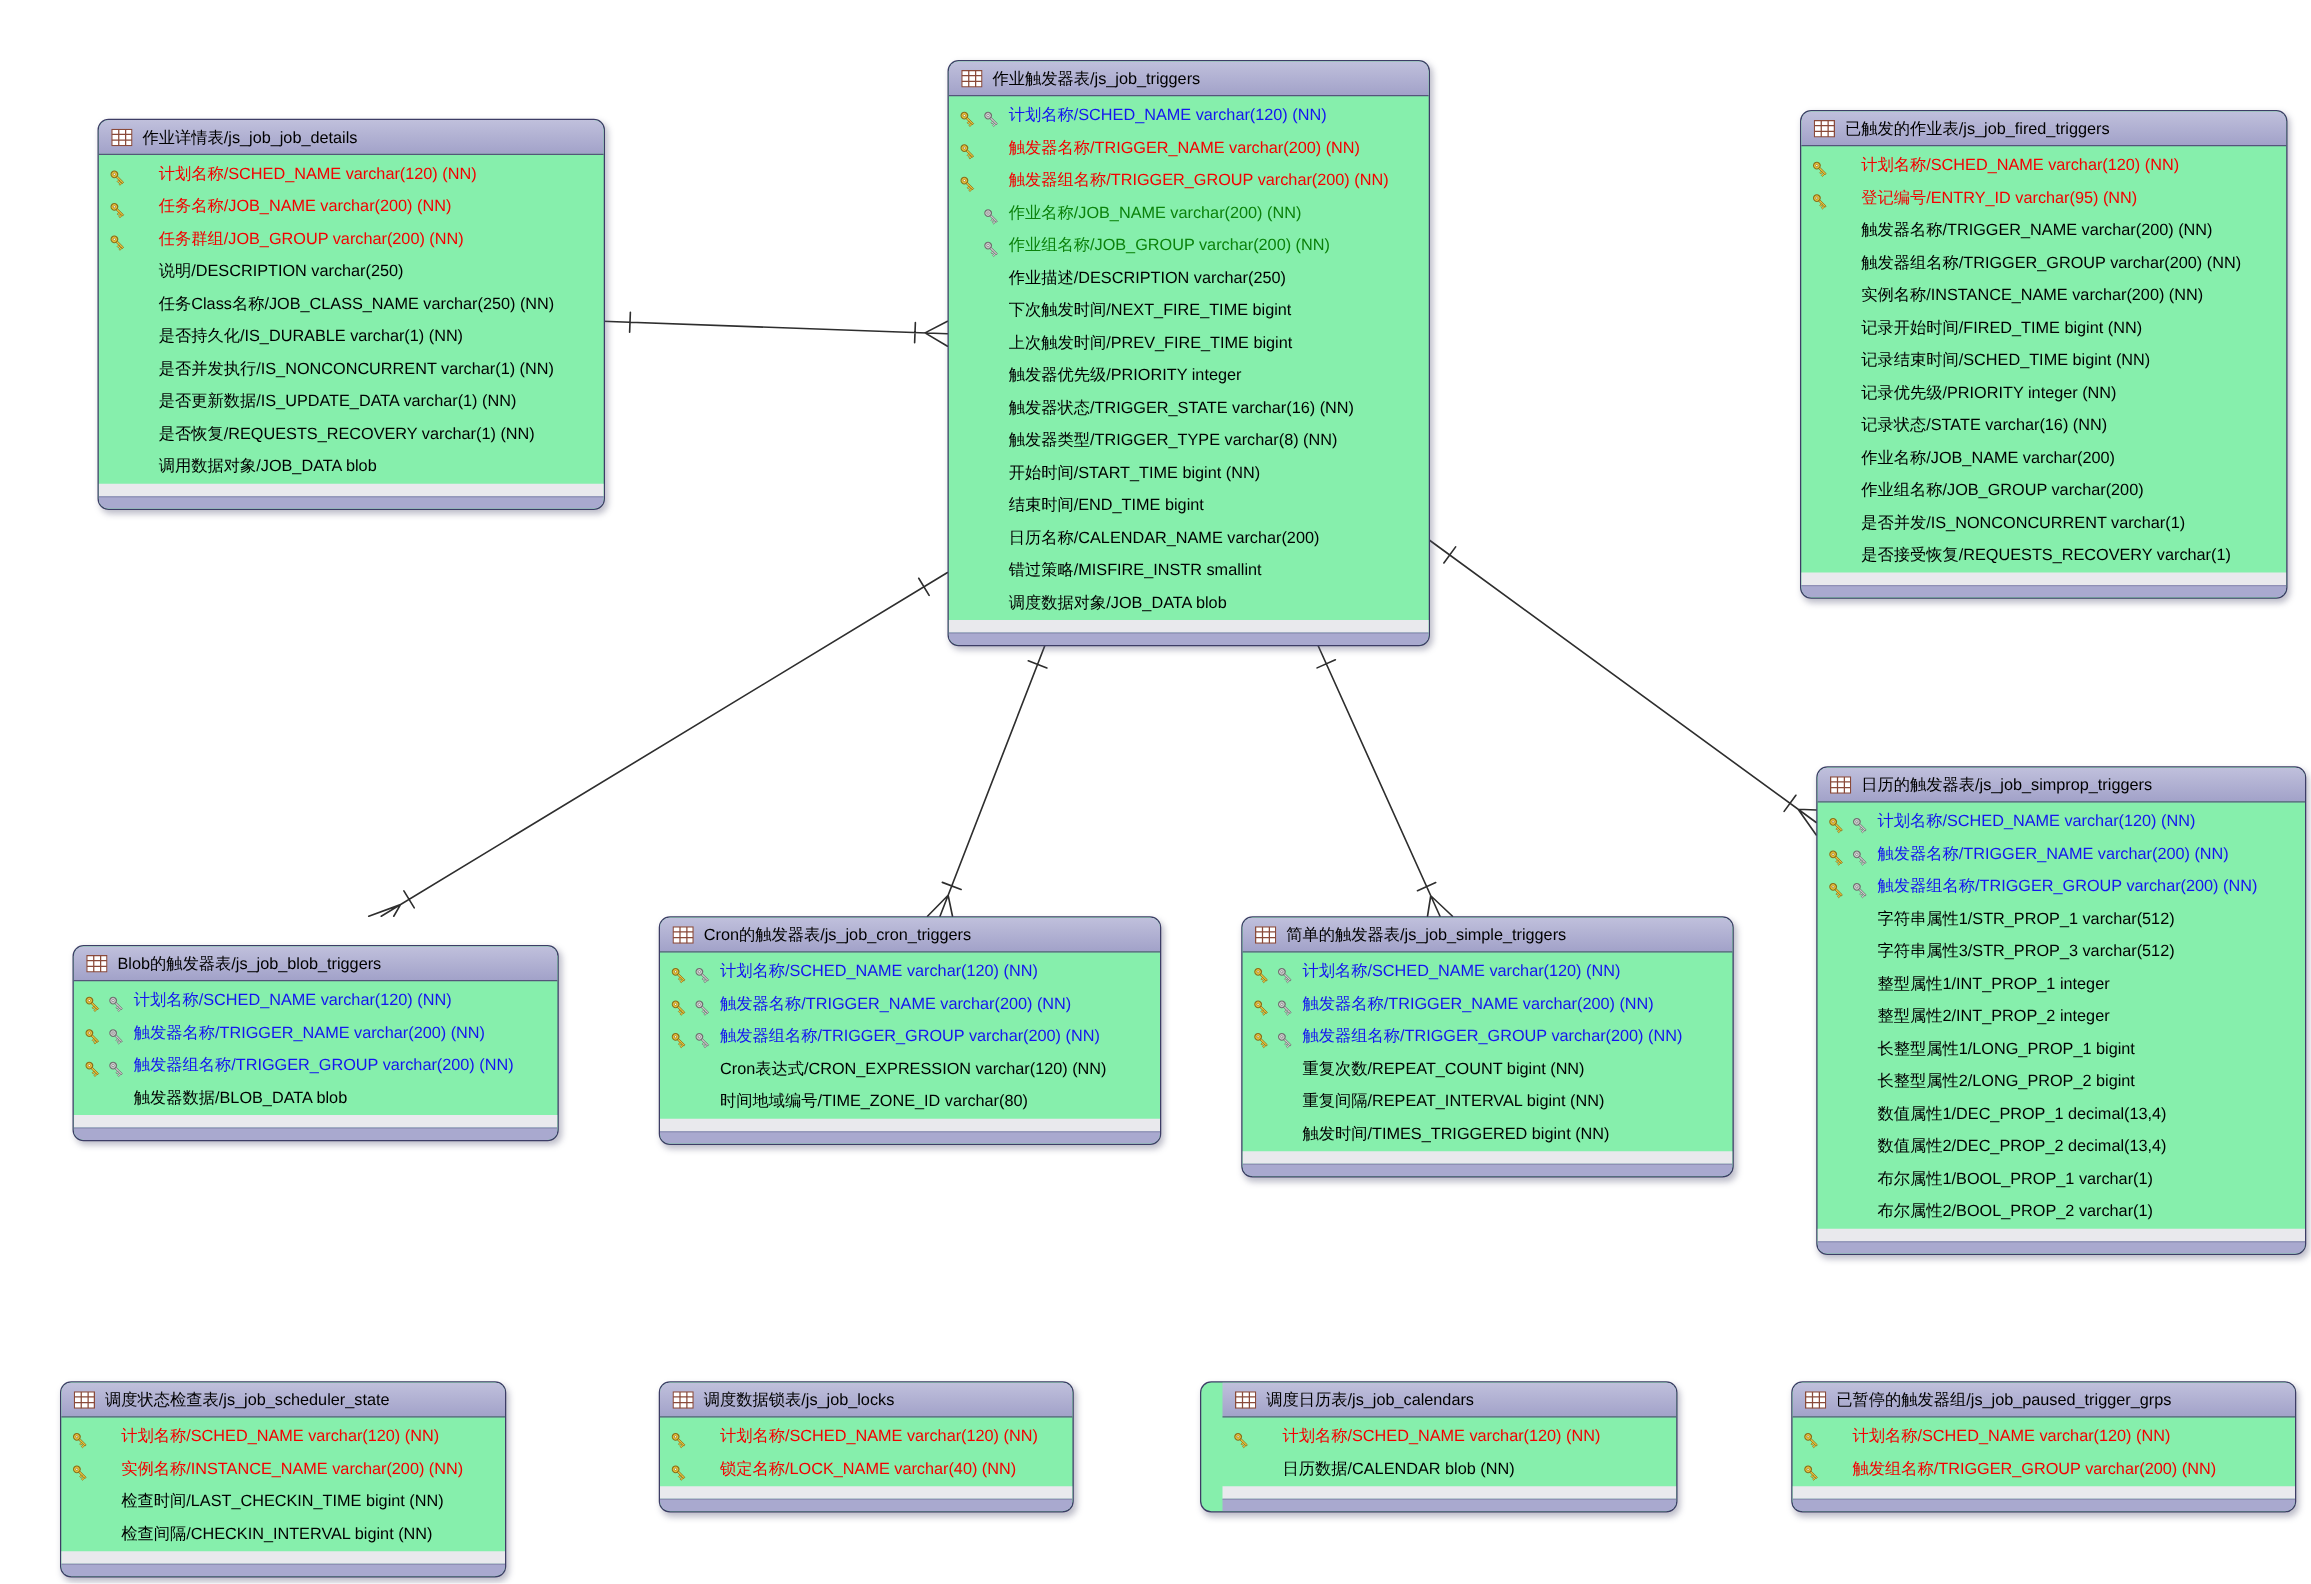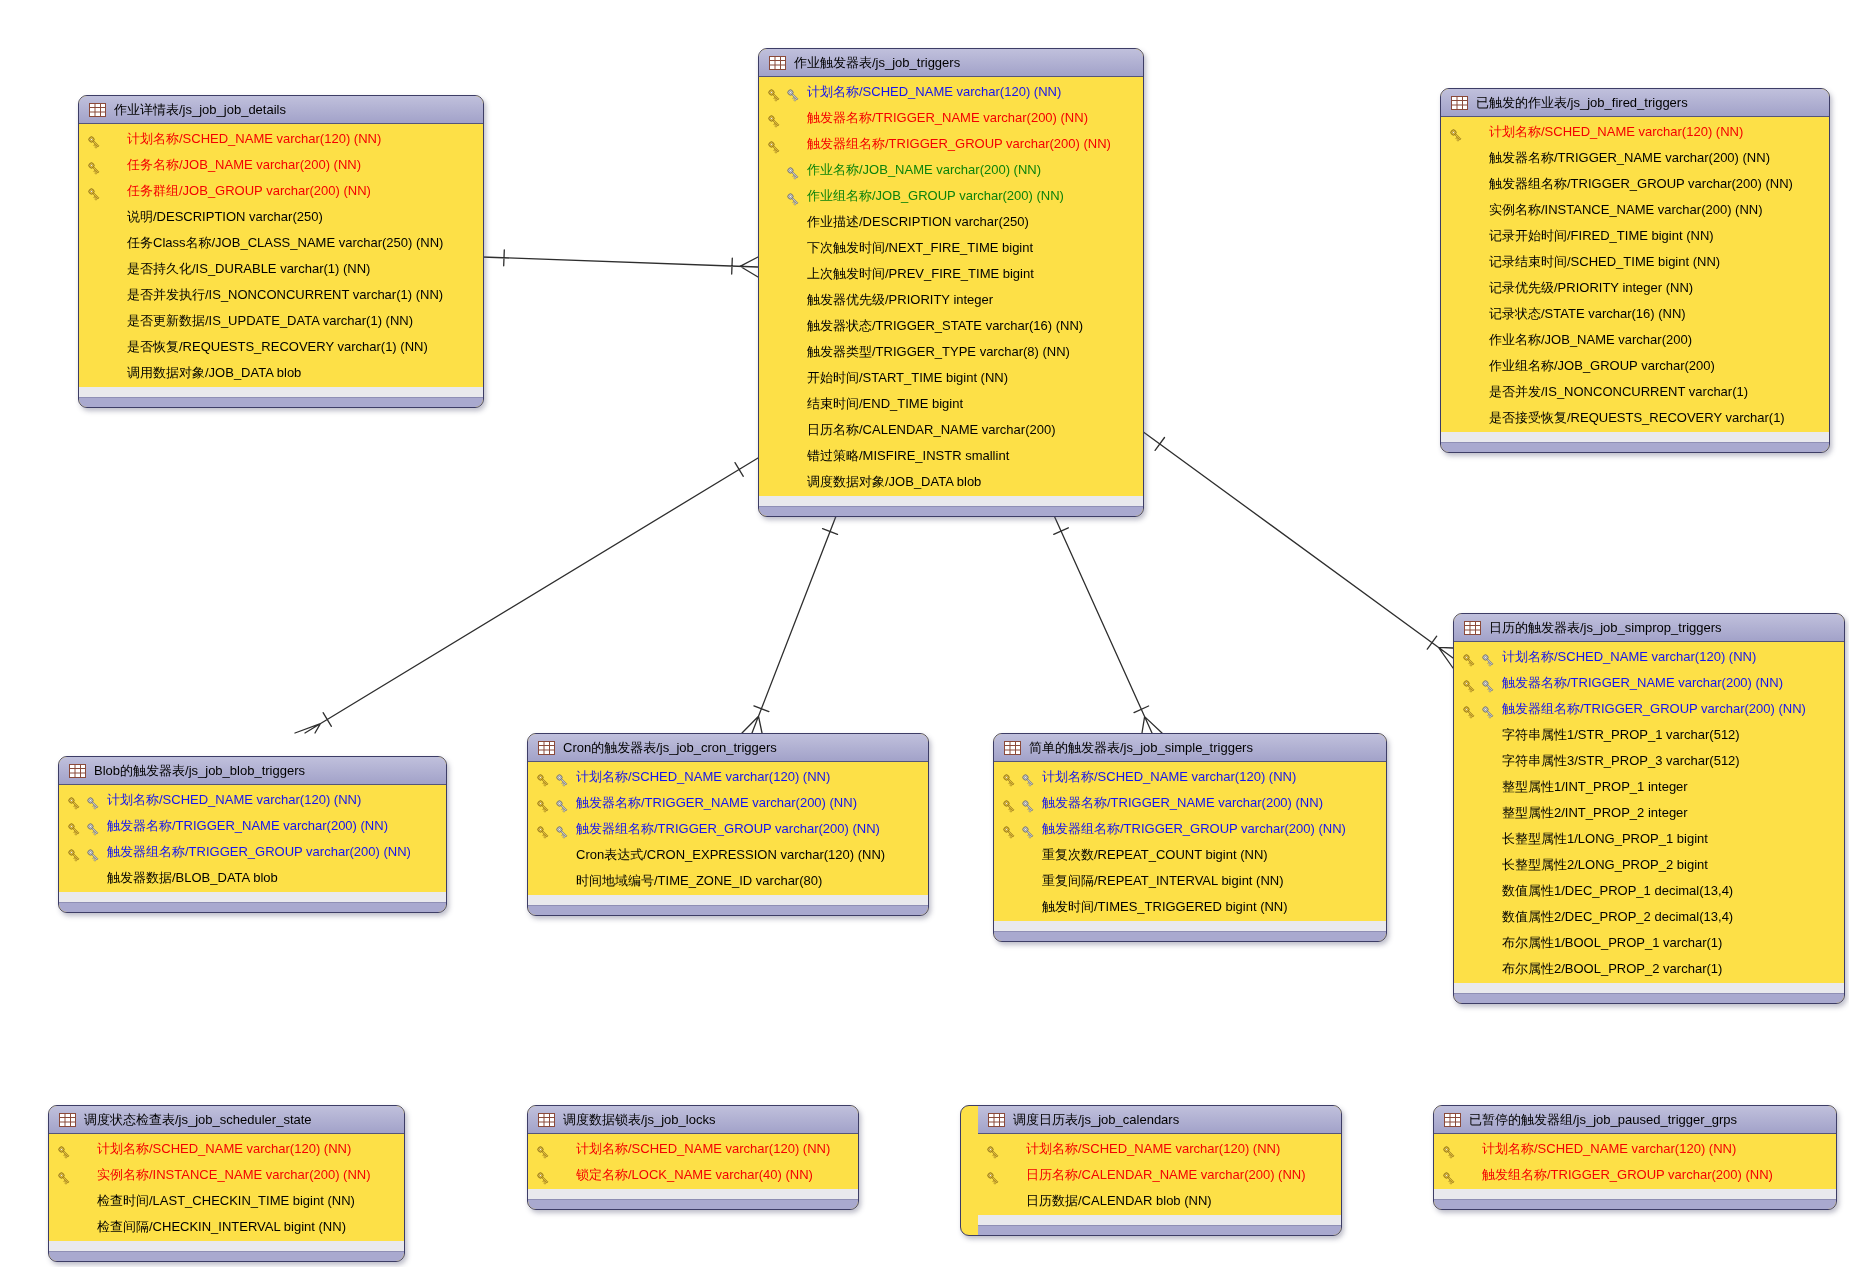--- a/index.html
+++ b/index.html
@@ -7,21 +7,21 @@
     position:relative;
     font-family:"Liberation Sans","DejaVu Sans",sans-serif;
     background:#ffffff;
     overflow:hidden;
   }
   #relations{position:absolute;left:0;top:0;z-index:0;}
   .tnode{
     position:absolute;z-index:1;
     border:1.5px solid #3d3d66;
     border-radius:9px;
-    background:#fde047;
+    background:#86efac;
     box-shadow:2px 3px 5px rgba(90,90,120,.40);
     overflow:hidden;
   }
   .thead{
     height:27px;
     background:linear-gradient(#c0c0dc,#a2a2c9);
     border-bottom:1px solid #55557a;
     display:flex;align-items:center;
     padding-left:10px;gap:8px;
     font-size:13px;color:#000;white-space:nowrap;
@@ -197,20 +197,29 @@
       <div class="tbody">
         <div class="trow"><span class="kslot k1"><svg width="14" height="14" viewBox="0 0 14 14">
               <g transform="rotate(45 7 7)">
                 <rect x="5.4" y="6.25" width="7.8" height="1.5" fill="#e8c23a" stroke="#8a6d1a" stroke-width="0.6"></rect>
                 <rect x="9.1" y="7.6" width="1.3" height="1.9" fill="#e8c23a" stroke="#8a6d1a" stroke-width="0.5"></rect>
                 <rect x="11.5" y="7.6" width="1.3" height="2.4" fill="#e8c23a" stroke="#8a6d1a" stroke-width="0.5"></rect>
                 <circle cx="3.4" cy="7" r="2.6" fill="#e8c23a" stroke="#8a6d1a" stroke-width="0.9"></circle>
                 <circle cx="3.4" cy="7" r="0.9" fill="#ffffff" stroke="#8a6d1a" stroke-width="0.5"></circle>
               </g>
             </svg></span><span class="ctext c-red">计划名称/SCHED_NAME varchar(120) (NN)</span></div>
+        <div class="trow"><span class="kslot k1"><svg width="14" height="14" viewBox="0 0 14 14">
+              <g transform="rotate(45 7 7)">
+                <rect x="5.4" y="6.25" width="7.8" height="1.5" fill="#e8c23a" stroke="#8a6d1a" stroke-width="0.6"></rect>
+                <rect x="9.1" y="7.6" width="1.3" height="1.9" fill="#e8c23a" stroke="#8a6d1a" stroke-width="0.5"></rect>
+                <rect x="11.5" y="7.6" width="1.3" height="2.4" fill="#e8c23a" stroke="#8a6d1a" stroke-width="0.5"></rect>
+                <circle cx="3.4" cy="7" r="2.6" fill="#e8c23a" stroke="#8a6d1a" stroke-width="0.9"></circle>
+                <circle cx="3.4" cy="7" r="0.9" fill="#ffffff" stroke="#8a6d1a" stroke-width="0.5"></circle>
+              </g>
+            </svg></span><span class="ctext c-red">登记编号/ENTRY_ID varchar(95) (NN)</span></div>
         <div class="trow"><span class="ctext c-black">触发器名称/TRIGGER_NAME varchar(200) (NN)</span></div>
         <div class="trow"><span class="ctext c-black">触发器组名称/TRIGGER_GROUP varchar(200) (NN)</span></div>
         <div class="trow"><span class="ctext c-black">实例名称/INSTANCE_NAME varchar(200) (NN)</span></div>
         <div class="trow"><span class="ctext c-black">记录开始时间/FIRED_TIME bigint (NN)</span></div>
         <div class="trow"><span class="ctext c-black">记录结束时间/SCHED_TIME bigint (NN)</span></div>
         <div class="trow"><span class="ctext c-black">记录优先级/PRIORITY integer (NN)</span></div>
         <div class="trow"><span class="ctext c-black">记录状态/STATE varchar(16) (NN)</span></div>
         <div class="trow"><span class="ctext c-black">作业名称/JOB_NAME varchar(200)</span></div>
         <div class="trow"><span class="ctext c-black">作业组名称/JOB_GROUP varchar(200)</span></div>
         <div class="trow"><span class="ctext c-black">是否并发/IS_NONCONCURRENT varchar(1)</span></div>
@@ -587,29 +596,20 @@
       <div class="tbody">
         <div class="trow"><span class="kslot k1"><svg width="14" height="14" viewBox="0 0 14 14">
               <g transform="rotate(45 7 7)">
                 <rect x="5.4" y="6.25" width="7.8" height="1.5" fill="#e8c23a" stroke="#8a6d1a" stroke-width="0.6"></rect>
                 <rect x="9.1" y="7.6" width="1.3" height="1.9" fill="#e8c23a" stroke="#8a6d1a" stroke-width="0.5"></rect>
                 <rect x="11.5" y="7.6" width="1.3" height="2.4" fill="#e8c23a" stroke="#8a6d1a" stroke-width="0.5"></rect>
                 <circle cx="3.4" cy="7" r="2.6" fill="#e8c23a" stroke="#8a6d1a" stroke-width="0.9"></circle>
                 <circle cx="3.4" cy="7" r="0.9" fill="#ffffff" stroke="#8a6d1a" stroke-width="0.5"></circle>
               </g>
             </svg></span><span class="ctext c-red">计划名称/SCHED_NAME varchar(120) (NN)</span></div>
-        <div class="trow"><span class="kslot k1"><svg width="14" height="14" viewBox="0 0 14 14">
-              <g transform="rotate(45 7 7)">
-                <rect x="5.4" y="6.25" width="7.8" height="1.5" fill="#e8c23a" stroke="#8a6d1a" stroke-width="0.6"></rect>
-                <rect x="9.1" y="7.6" width="1.3" height="1.9" fill="#e8c23a" stroke="#8a6d1a" stroke-width="0.5"></rect>
-                <rect x="11.5" y="7.6" width="1.3" height="2.4" fill="#e8c23a" stroke="#8a6d1a" stroke-width="0.5"></rect>
-                <circle cx="3.4" cy="7" r="2.6" fill="#e8c23a" stroke="#8a6d1a" stroke-width="0.9"></circle>
-                <circle cx="3.4" cy="7" r="0.9" fill="#ffffff" stroke="#8a6d1a" stroke-width="0.5"></circle>
-              </g>
-            </svg></span><span class="ctext c-red">日历名称/CALENDAR_NAME varchar(200) (NN)</span></div>
         <div class="trow"><span class="ctext c-black">日历数据/CALENDAR blob (NN)</span></div>
       </div>
       <div class="tstrip"></div>
       <div class="tband"></div>
     </div>
     <div class="tnode" style="left: 1433px; top: 1105px; width: 402px;">
       <div class="thead">
         <svg class="ticon" width="17" height="14" viewBox="0 0 17 14">
           <rect x="0.5" y="0.5" width="16" height="13" fill="#ffffff" stroke="#8a4a3a"></rect>
           <line x1="0.5" y1="4.5" x2="16.5" y2="4.5" stroke="#8a4a3a"></line>

